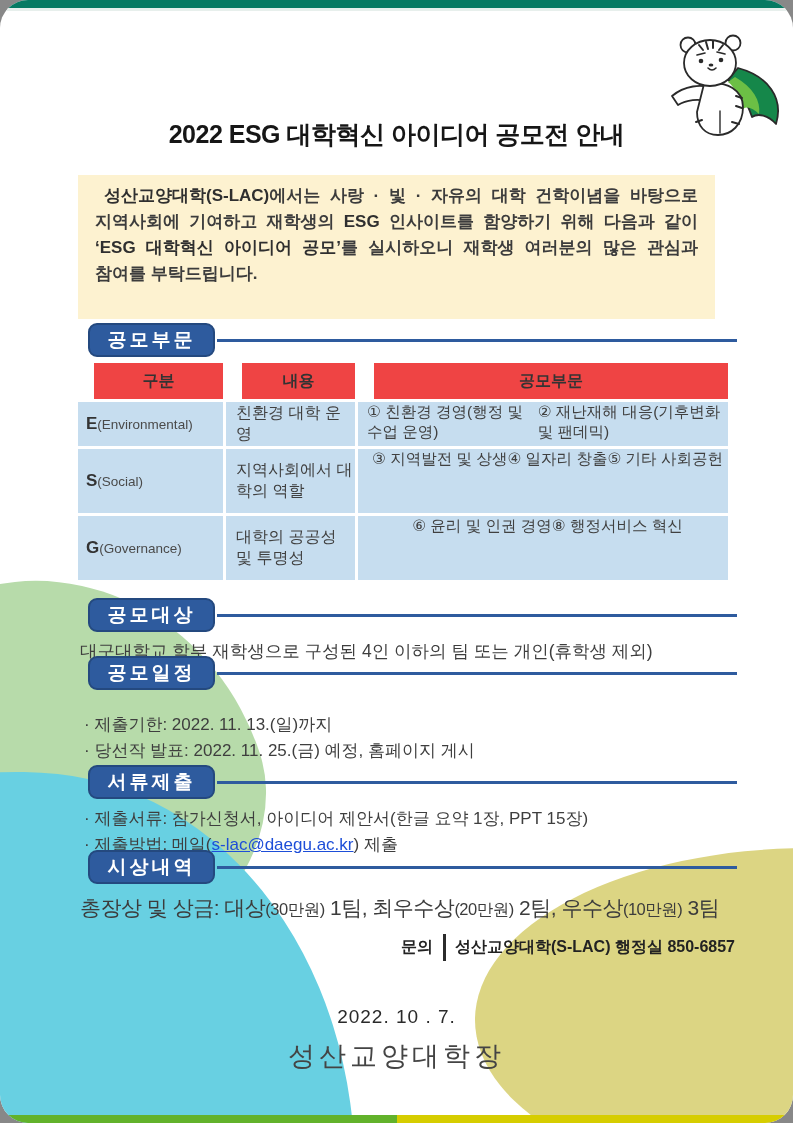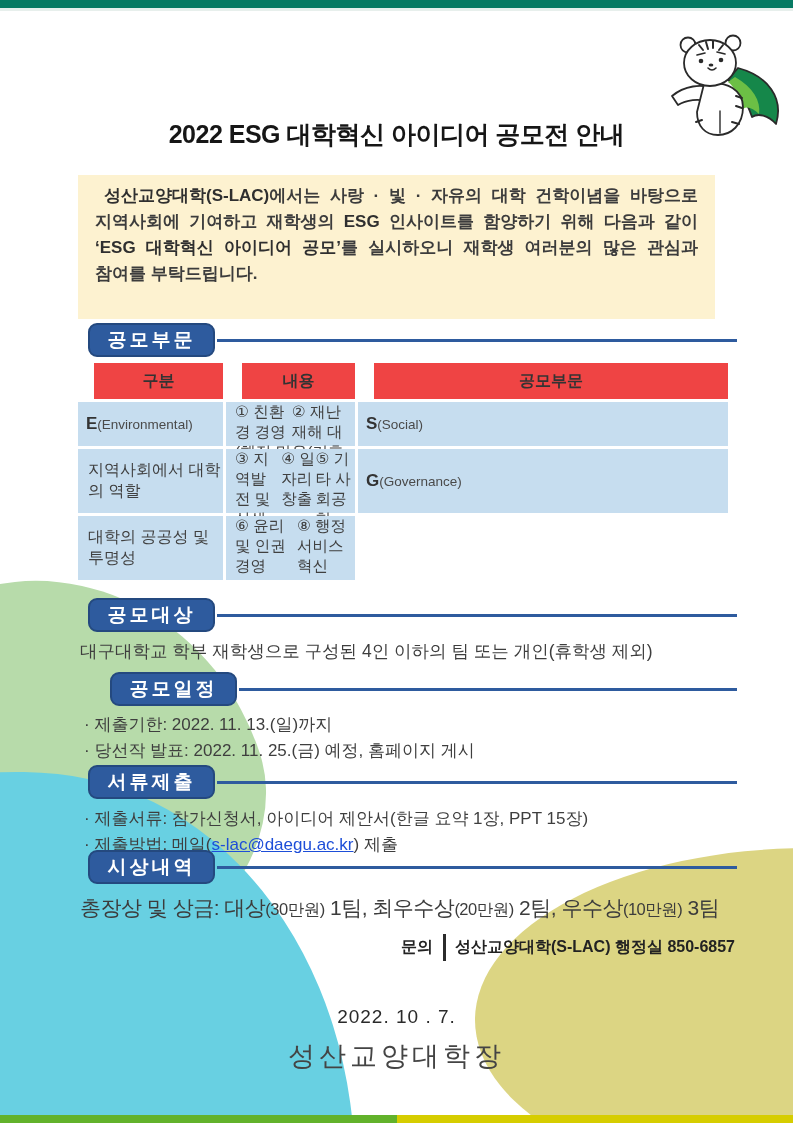--- a/index.html
+++ b/index.html
@@ -2,20 +2,21 @@
 <html><head>
 <meta charset="utf-8">
 <style>
   * { margin: 0; padding: 0; box-sizing: border-box; }
   html,body { background:#888; }
   .page {
     position: relative; width: 793px; height: 1123px; margin: 0 auto;
     background: #ffffff; overflow: hidden;
     font-family: "Liberation Sans", "DejaVu Sans", sans-serif;
     color: #3d3d3d;
+    border-radius: 28px;
   }
   
   .topbar   { position:absolute; top:0; left:0; right:0; height:8px; background:#077a63; z-index:6; }
   .topbar-sub { position:absolute; top:8px; left:0; right:0; height:3px; background:#e7efec; z-index:6; }
   .botbar-green  { position:absolute; bottom:0; left:0; width:50%; height:8px; background:#62b22b; z-index:6; }
   .botbar-yellow { position:absolute; bottom:0; right:0; width:50%; height:8px; background:#d6cd00; z-index:6; }
   
   .blob { position:absolute; z-index:0; }
   .blob-green { left:-170px; top:578px; width:430px; height:420px; background:#b7dbaa;
                 border-radius: 48% 52% 58% 42% / 52% 58% 42% 48%; transform: rotate(-18deg); }
@@ -36,21 +37,21 @@
            text-align:justify; text-indent:9px; word-break:keep-all; }
   .intro b { font-weight:800; color:#2f2f2f; }
   
   .sec-head { position:absolute; left:88px; right:56px; height:34px; display:flex; align-items:center; }
   .badge { width:127px; height:34px; background:#2e5b9e; border:2px solid #24497f; border-radius:9px;
            color:#ffffff; font-size:19px; font-weight:800; letter-spacing:3px;
            display:flex; align-items:center; justify-content:center; flex:none; }
   .rule { flex:1; height:3px; background:#2e5b9e; margin-left:2px; }
   .sh-bumun   { top:323px; }
   .sh-daesang { top:598px; }
-  .sh-iljeong { top:672px;margin-left:22px; }
+  .sh-iljeong { top:656px; }
   .sh-seryu   { top:765px; }
   .sh-sisang  { top:850px; }
   
   .esg-table { position:absolute; top:363px; left:78px; width:644px;
                display:grid; grid-template-columns:145px 129px 370px;
                grid-template-rows:36px 44px 64px 64px; gap:3px; }
   .cell { background:#c6ddef; color:#404040; }
   .cell.head { background:#ef4444; display:flex; align-items:center; justify-content:center;
                font-size:16px; font-weight:700; color:#333333;margin-left:16px; }
   .cell.cat  { display:flex; align-items:center; padding-left:8px; font-size:13.5px; color:#4a4a4a; }
@@ -129,20 +130,21 @@
 
     <div class="esg-table">
       <div class="cell head">구분</div>
       <div class="cell head">내용</div>
       <div class="cell head">공모부문</div>
 
       <div class="cell cat">
           <b>E</b>
           <span>(Environmental)</span>
         </div>
+      <div class="cell desc">친환경 대학 운영</div>
       <div class="cell list">
         <span>① 친환경 경영(행정 및 수업 운영)</span>
         <span>② 재난재해 대응(기후변화 및 팬데믹)</span>
       </div>
 
       <div class="cell cat">
           <b>S</b>
           <span>(Social)</span>
         </div>
       <div class="cell desc">지역사회에서 대학의 역할</div>

